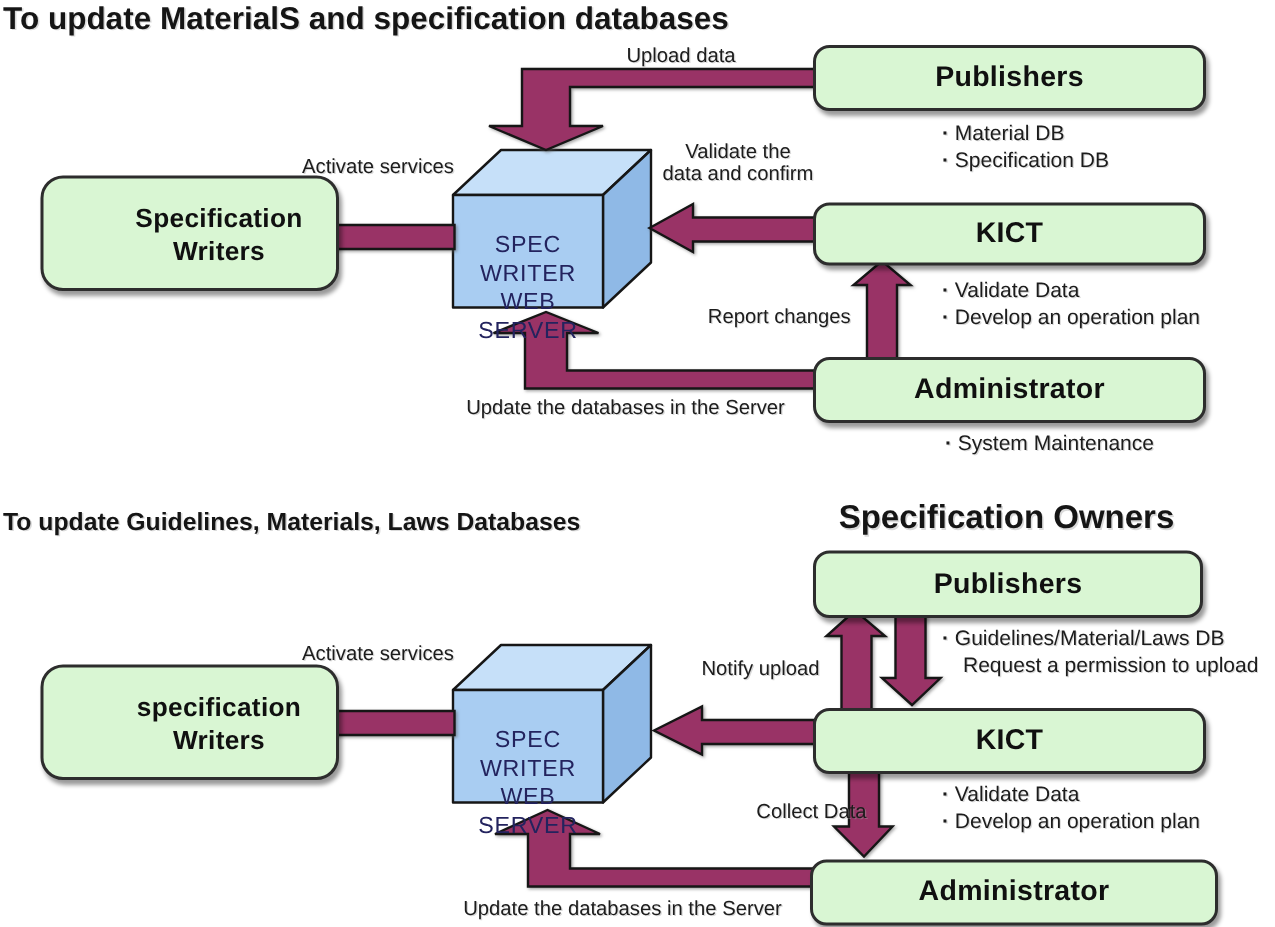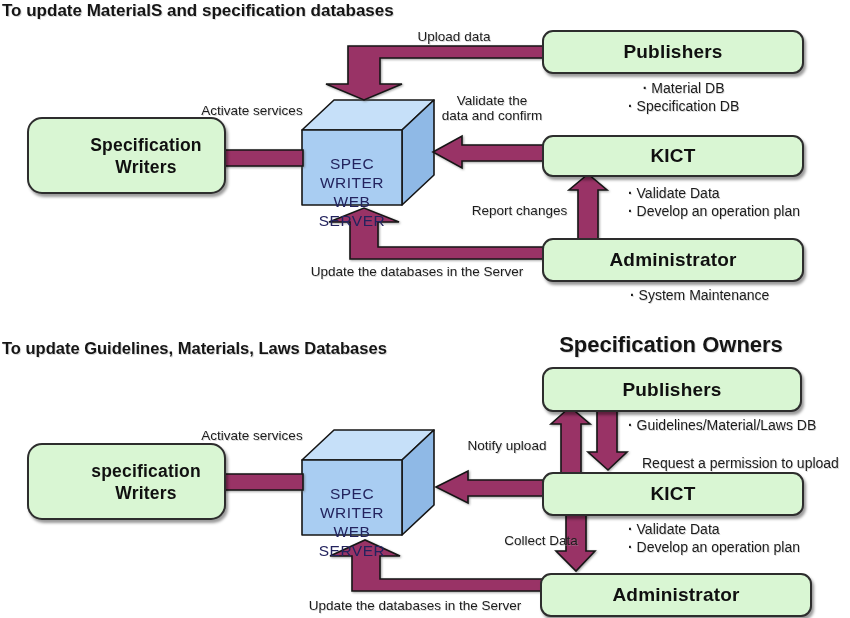--- a/index.html
+++ b/index.html
@@ -17,21 +17,21 @@
   .cube-top{fill:var(--cube-top);stroke:#161616;stroke-width:1.6;stroke-linejoin:round;}
   .cube-side{fill:var(--cube-side);stroke:#161616;stroke-width:1.6;stroke-linejoin:round;}
   .abs{position:absolute;margin-top:12px;}
   .gbox{position:absolute;z-index:2;background:var(--box-fill);
         border:2px solid var(--box-border);border-radius:11px;
         box-shadow:2px 3px 3px rgba(0,0,0,.4);
         display:flex;align-items:center;justify-content:center;
         font-weight:bold;font-size:19px;letter-spacing:.2px;color:#101010;}
   .gbox.tall{border-radius:15px;flex-direction:column;font-size:17.5px;line-height:22px;padding-left:39px;}
   .txt{position:absolute;z-index:3;}
-  .sec-title{font-weight:bold;font-size:17px;color:#151515;
+  .sec-title{font-weight:bold;font-size:21px;color:#151515;
              text-shadow:1px 1px 0 rgba(150,150,150,.35);white-space:nowrap;}
   .owners{font-weight:bold;font-size:22px;color:#151515;text-align:center;
           text-shadow:1px 1px 0 rgba(150,150,150,.35);}
   .lbl{font-size:13.5px;color:#1c1c1c;text-align:center;line-height:15px;
        text-shadow:.8px .8px 0 rgba(160,160,160,.4);white-space:nowrap;}
   .bullets{font-size:14px;color:#1c1c1c;line-height:17.5px;
            text-shadow:.8px .8px 0 rgba(160,160,160,.4);white-space:nowrap;}
   .bullet-line::before{content:"· ";font-weight:bold;}
   .bullet-line.no-dot::before{content:"";}
   .server-label{width:104px;text-align:center;font-size:15.5px;line-height:19px;
@@ -73,21 +73,21 @@
   <div class="txt sec-title" style="left:2px;top:1px;">To update MaterialS and specification databases</div>
 
   <div class="gbox tall" style="left:27px;top:117px;width:156px;height:73px;">
     <span>Specification</span>
     <span>Writers</span>
   </div>
 
   <div class="gbox" style="left:542px;top:30px;width:258px;height:40px;">
     <span>Publishers</span>
   </div>
-  <div class="txt bullets" style="left:628px;top:80px;text-align:center;">
+  <div class="txt bullets" style="left:628px;top:80px;">
     <div class="bullet-line">Material DB</div>
     <div class="bullet-line">Specification DB</div>
   </div>
 
   <div class="gbox" style="left:542px;top:135px;width:258px;height:38px;">
     <span>KICT</span>
   </div>
   <div class="txt bullets" style="left:628px;top:185px;">
     <div class="bullet-line">Validate Data</div>
     <div class="bullet-line">Develop an operation plan</div>
@@ -121,21 +121,21 @@
   <div class="gbox tall" style="left:27px;top:443px;width:156px;height:73px;">
     <span>specification</span>
     <span>Writers</span>
   </div>
 
   <div class="gbox" style="left:542px;top:367px;width:256px;height:41px;">
     <span>Publishers</span>
   </div>
   <div class="txt bullets" style="left:628px;top:417px;">
     <div class="bullet-line">Guidelines/Material/Laws DB</div>
-    <div class="bullet-line no-dot" style="margin-left:14px;margin-top:20px;">Request a permission to upload</div>
+    <div class="bullet-line no-dot" style="margin-left:14px;margin-top:0;">Request a permission to upload</div>
   </div>
 
   <div class="gbox" style="left:542px;top:472px;width:258px;height:40px;">
     <span>KICT</span>
   </div>
   <div class="txt bullets" style="left:628px;top:521px;">
     <div class="bullet-line">Validate Data</div>
     <div class="bullet-line">Develop an operation plan</div>
   </div>
 

